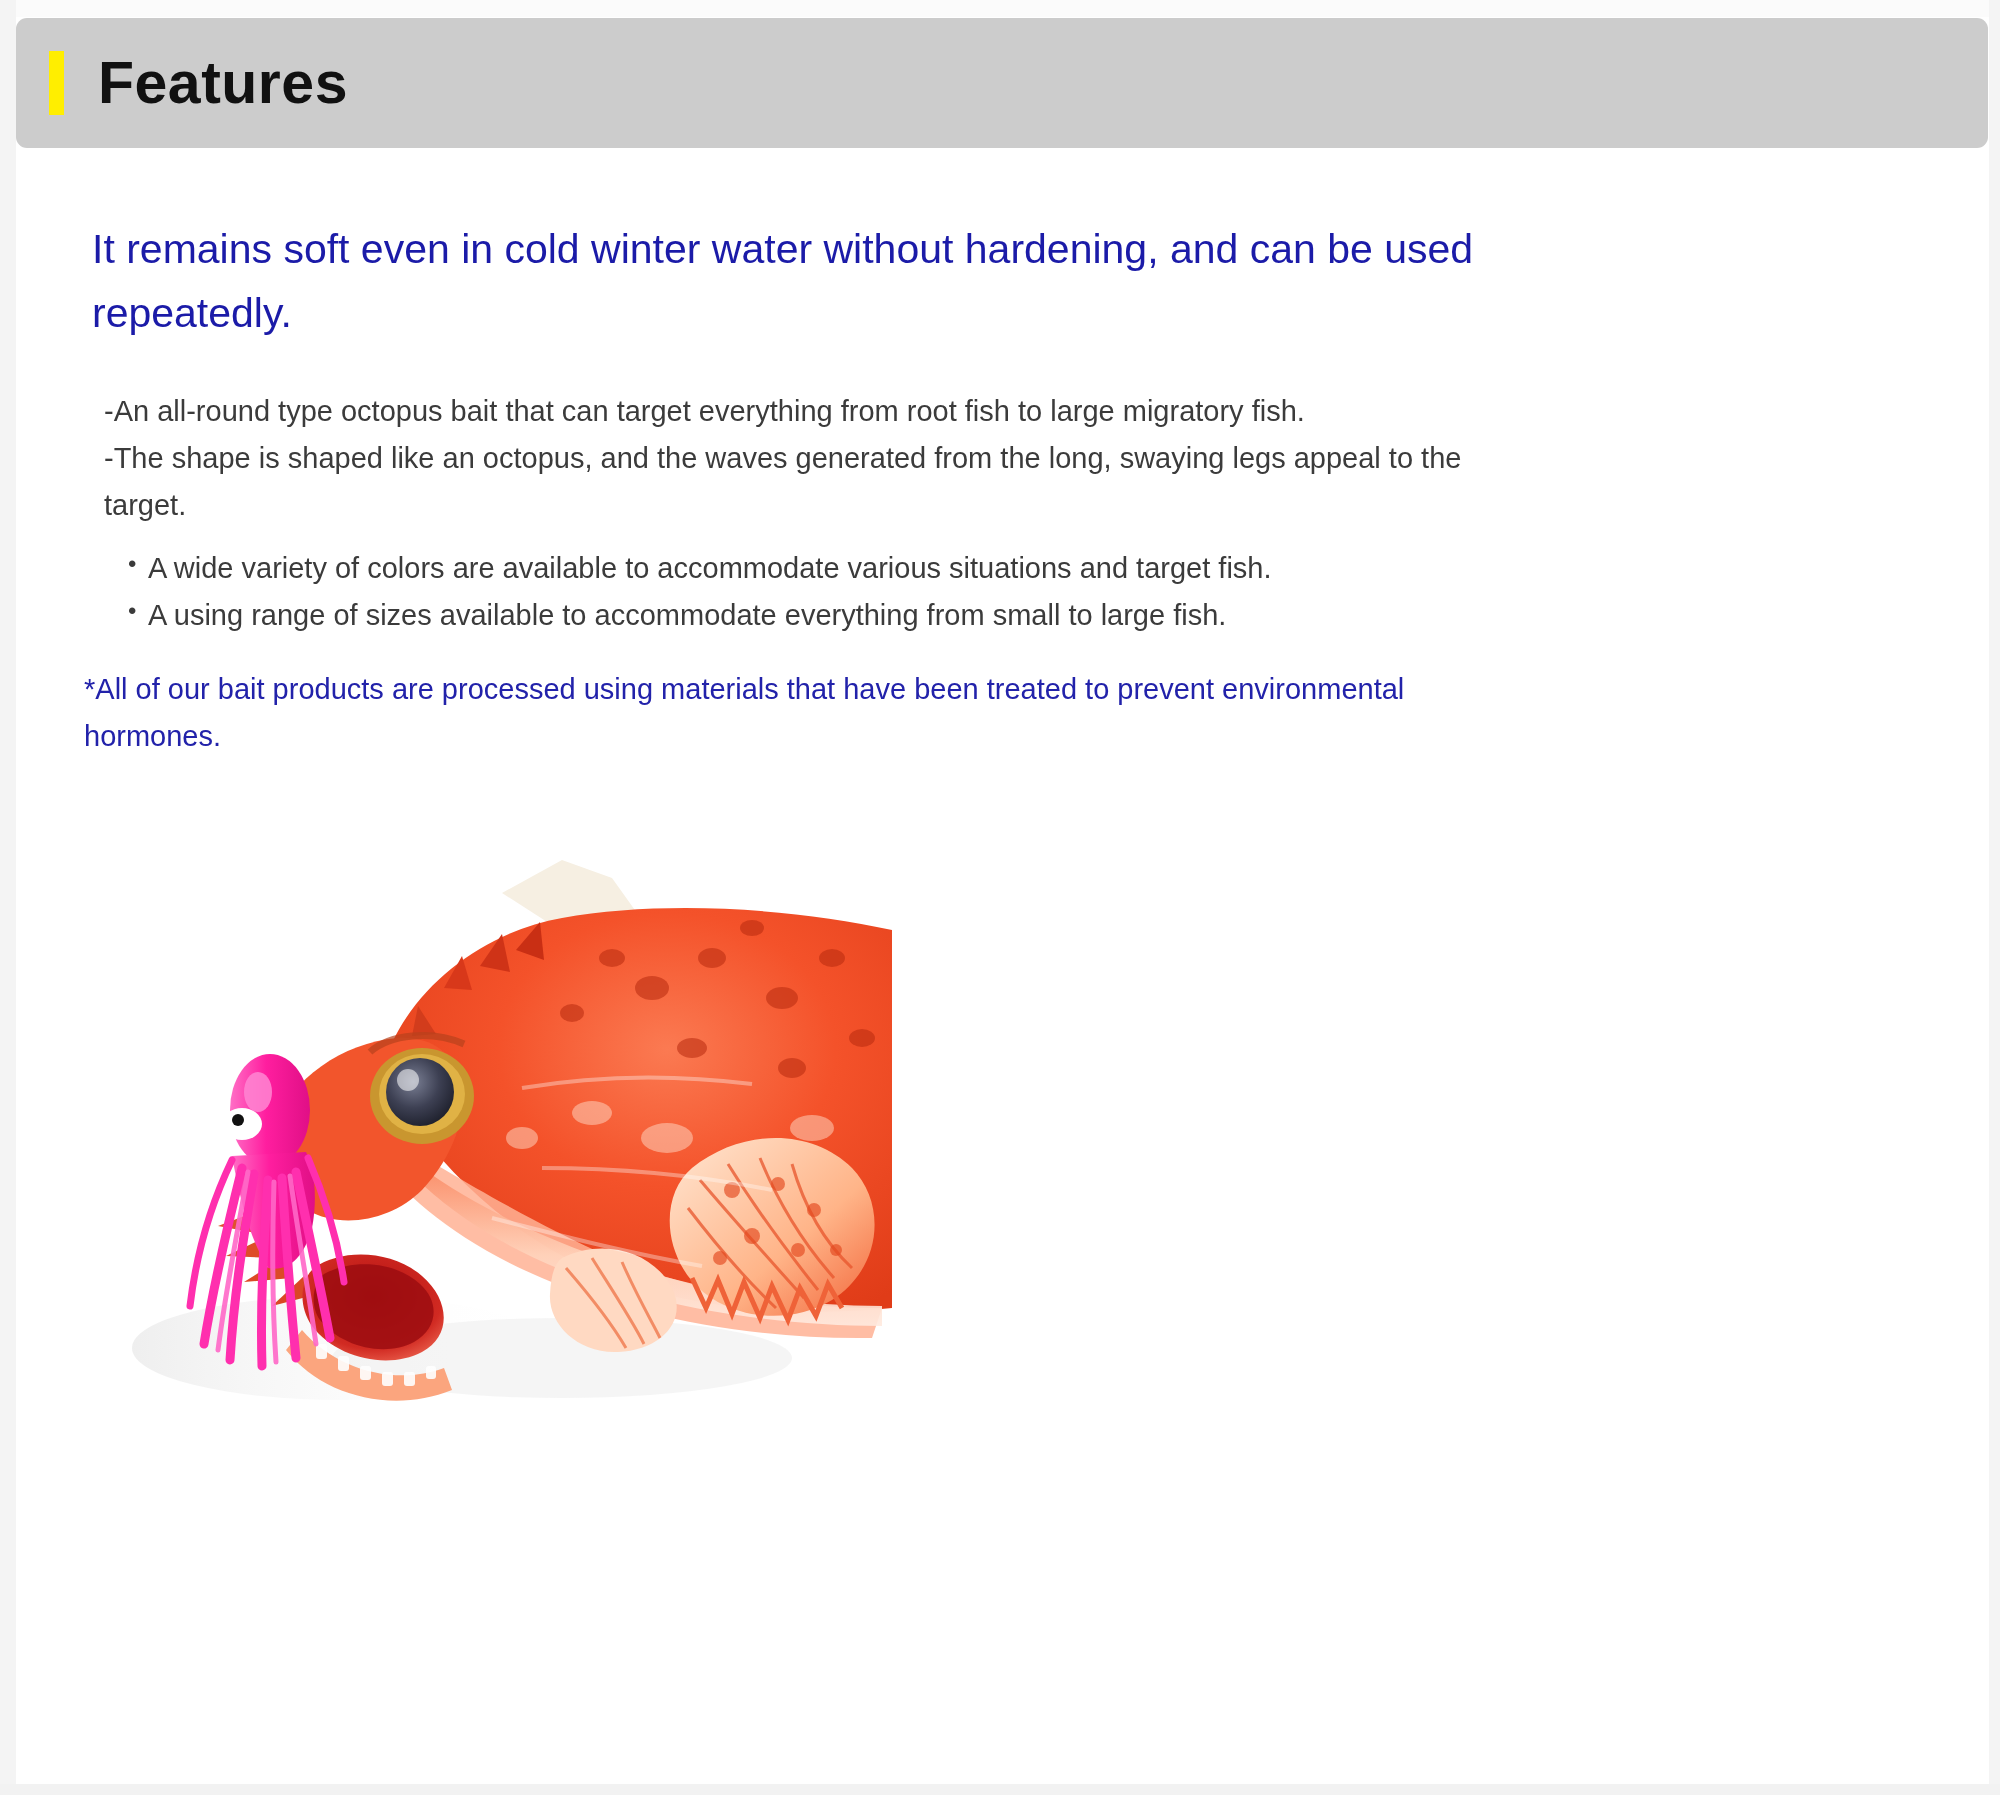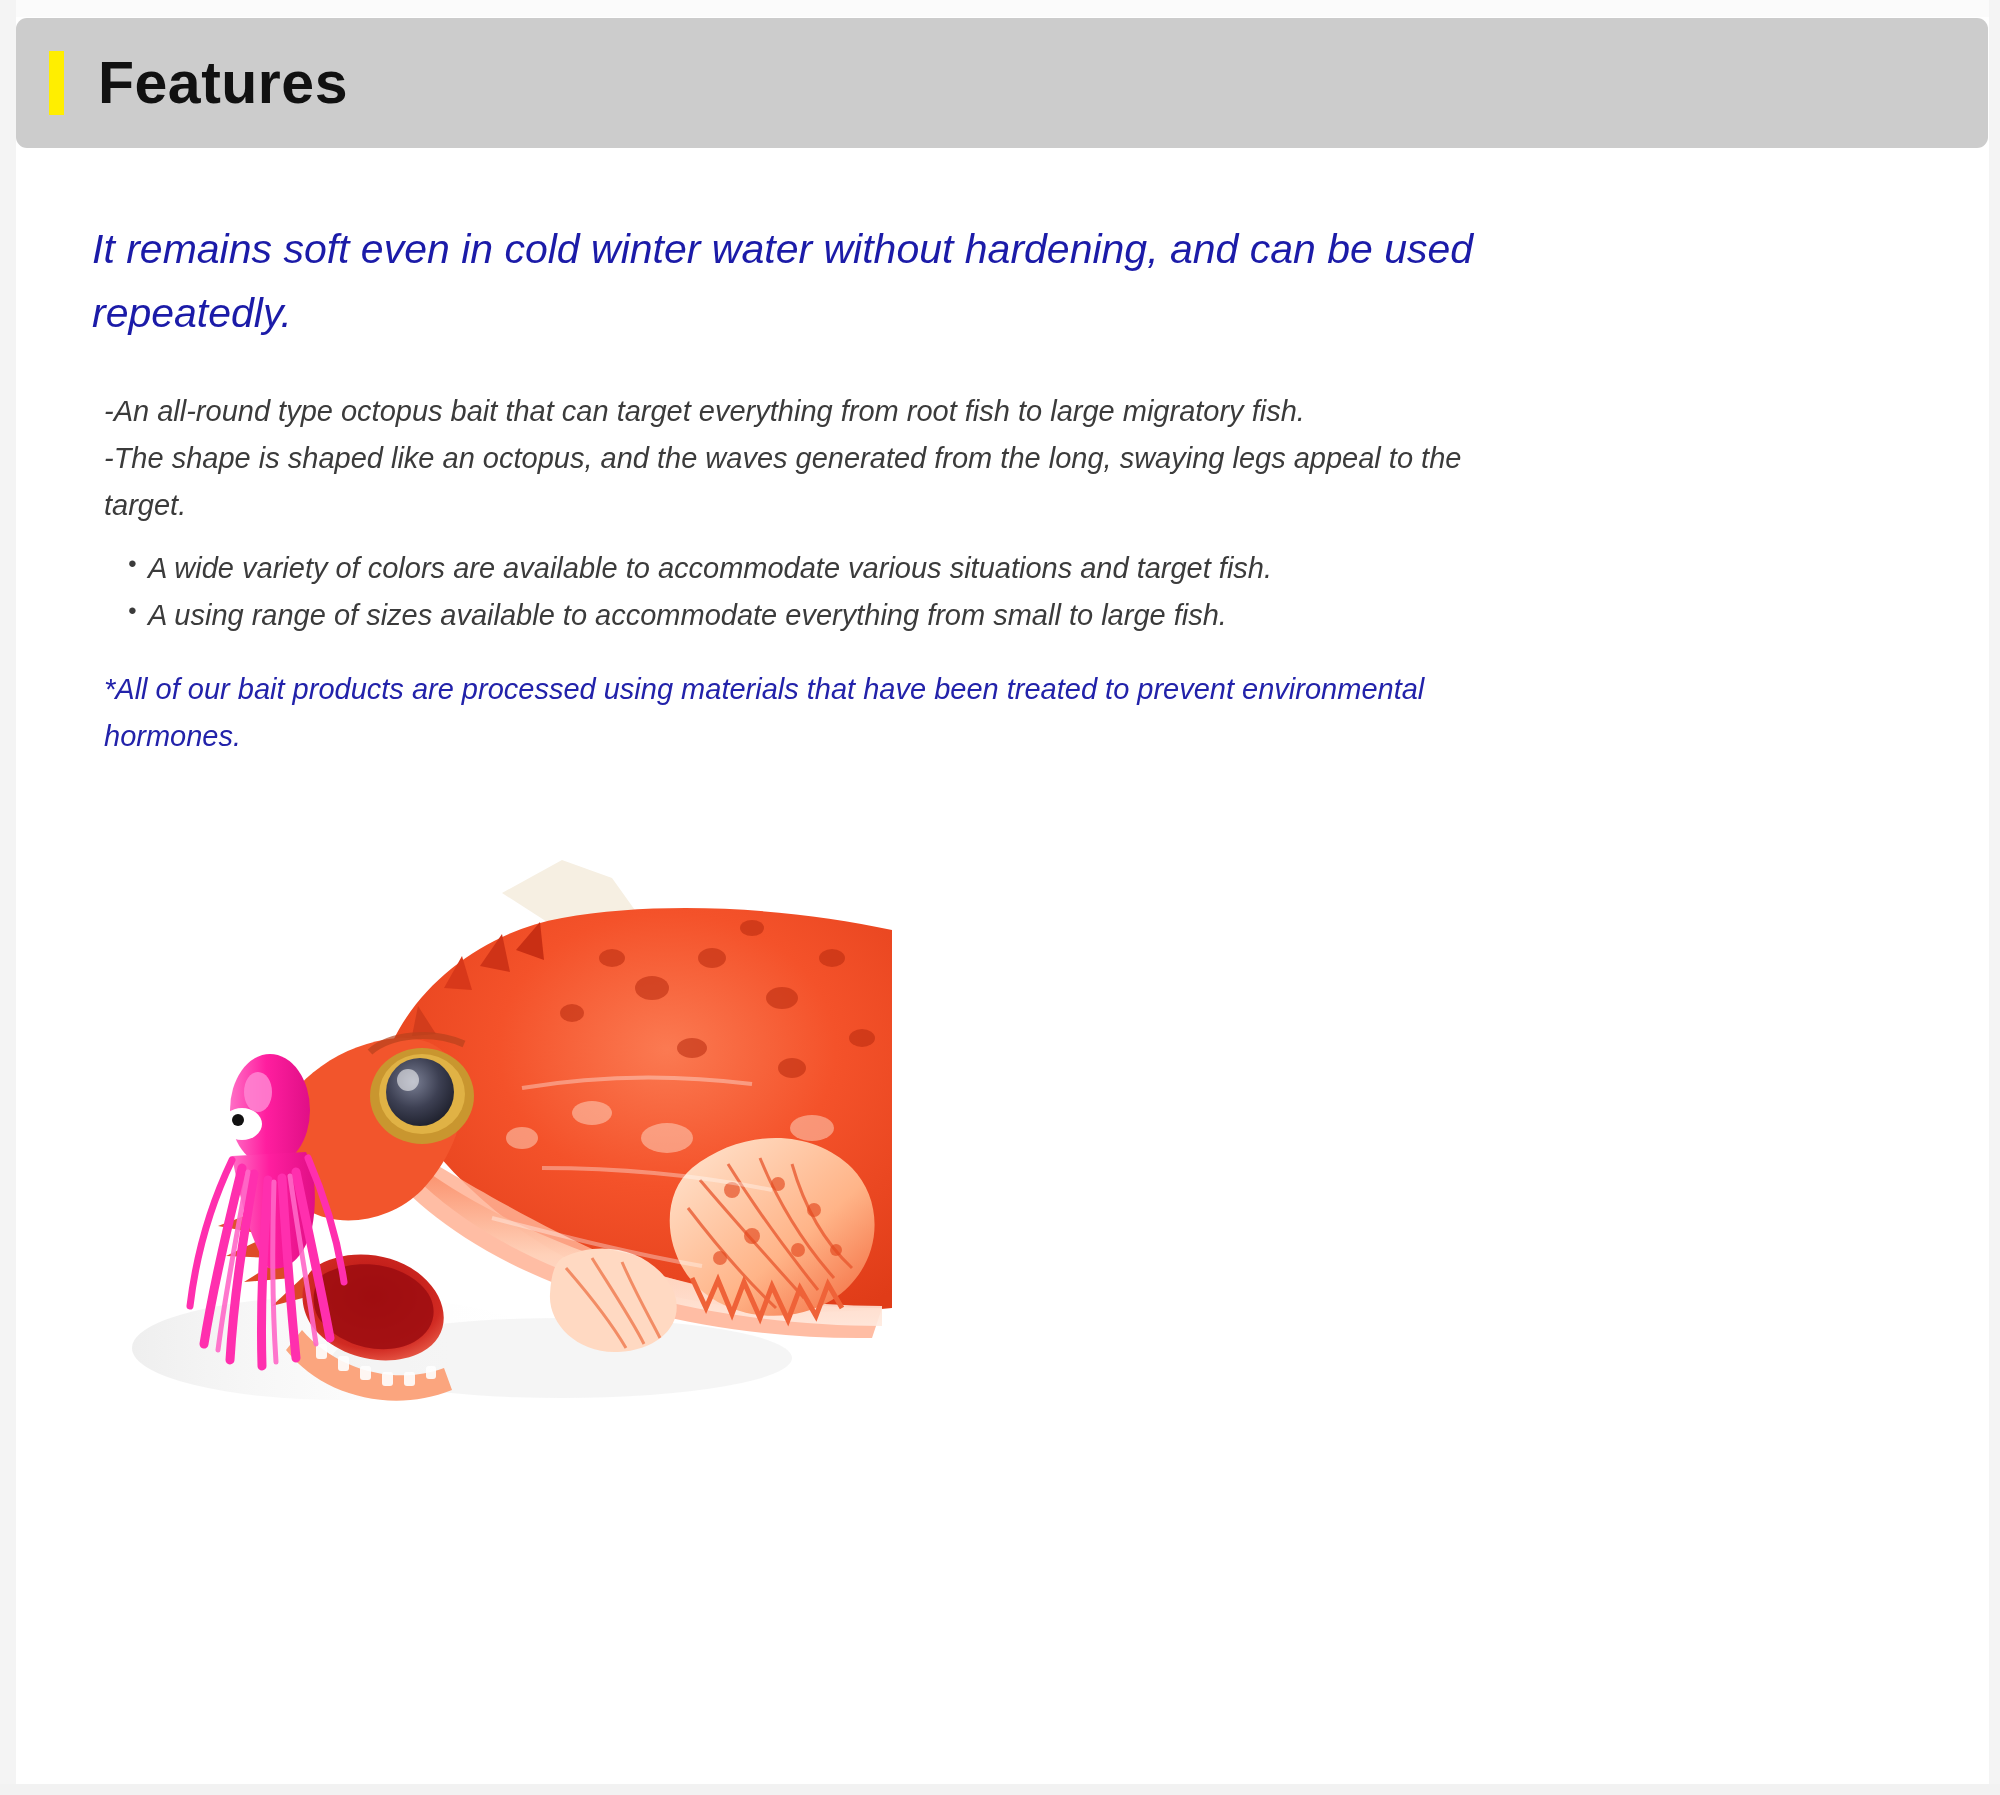--- a/index.html
+++ b/index.html
@@ -86,21 +86,20 @@
 
   
   .content {
     position: absolute;
     left: 16px;
     top: 148px;
     width: 1972px;
     height: 1636px;
     background: #ffffff;
     box-sizing: border-box;
-    font-style: italic;
   }
 
   .lead {
     position: absolute;
     left: 76px;
     top: 70px;
     width: 1400px;
     color: #1b1ba8;
     font-size: 41px;
     line-height: 1.56;
@@ -131,21 +130,21 @@
   .bullets li::before {
     content: "\2022";
     position: absolute;
     left: 8px;
     top: 0;
     font-size: 24px;
   }
 
   .note {
     position: absolute;
-    left: 88px;
+    left: 68px;
     top: 518px;
     width: 1400px;
     color: #2222aa;
     font-size: 29px;
     line-height: 1.62;
   }
 
   
   .photo {
     position: absolute;

